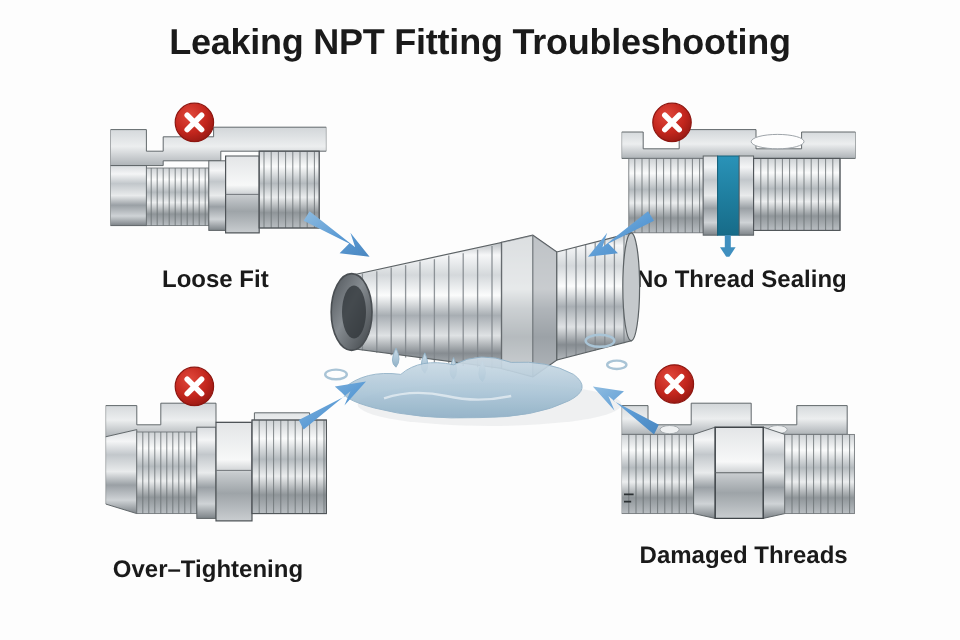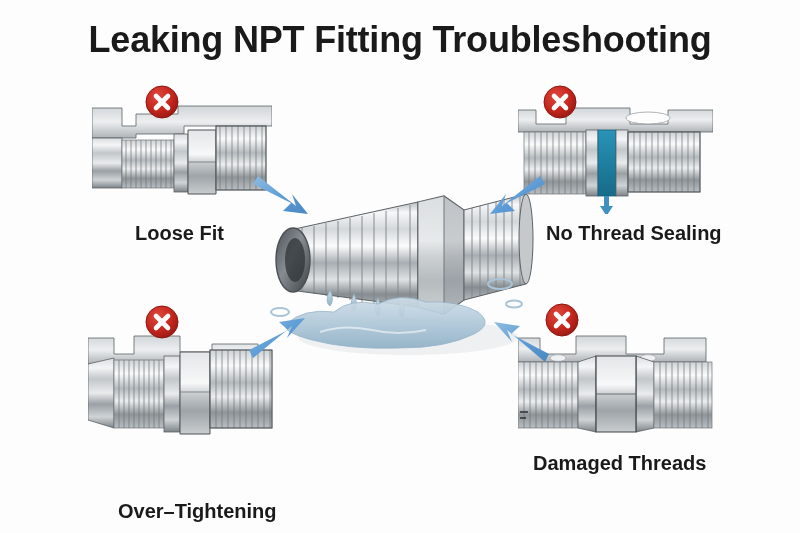--- a/index.html
+++ b/index.html
@@ -14,37 +14,37 @@
   #canvas{
     position:absolute;inset:0;
     width:800px;height:533px;
     background:#fdfdfd;
   }
   
   .title{
     position:absolute;
     left:0;top:18px;width:800px;
     text-align:center;
-    font-size:36px;
+    font-size:30px;
     font-weight:bold;
     color:#1a1a1a;
     letter-spacing:-0.2px;
     line-height:1.2;
   }
   
   .qlabel{
     position:absolute;
     font-size:20px;
     font-weight:700;
     color:#1a1a1a;
     white-space:nowrap;
   }
   .lbl-tl{left:135px;top:222px;}
-  .lbl-tr{left:530px;top:222px;margin-left:16px;}
-  .lbl-bl{left:118px;top:464px;margin-top:36px;}
+  .lbl-tr{left:530px;top:222px;}
+  .lbl-bl{left:94px;top:464px;}
   .lbl-br{left:533px;top:452px;}
 
   
   .badge{
     position:absolute;
     width:34px;height:34px;
   }
   .badge-tl{left:145px;top:85px;}
   .badge-tr{left:543px;top:85px;}
   .badge-bl{left:145px;top:305px;}

